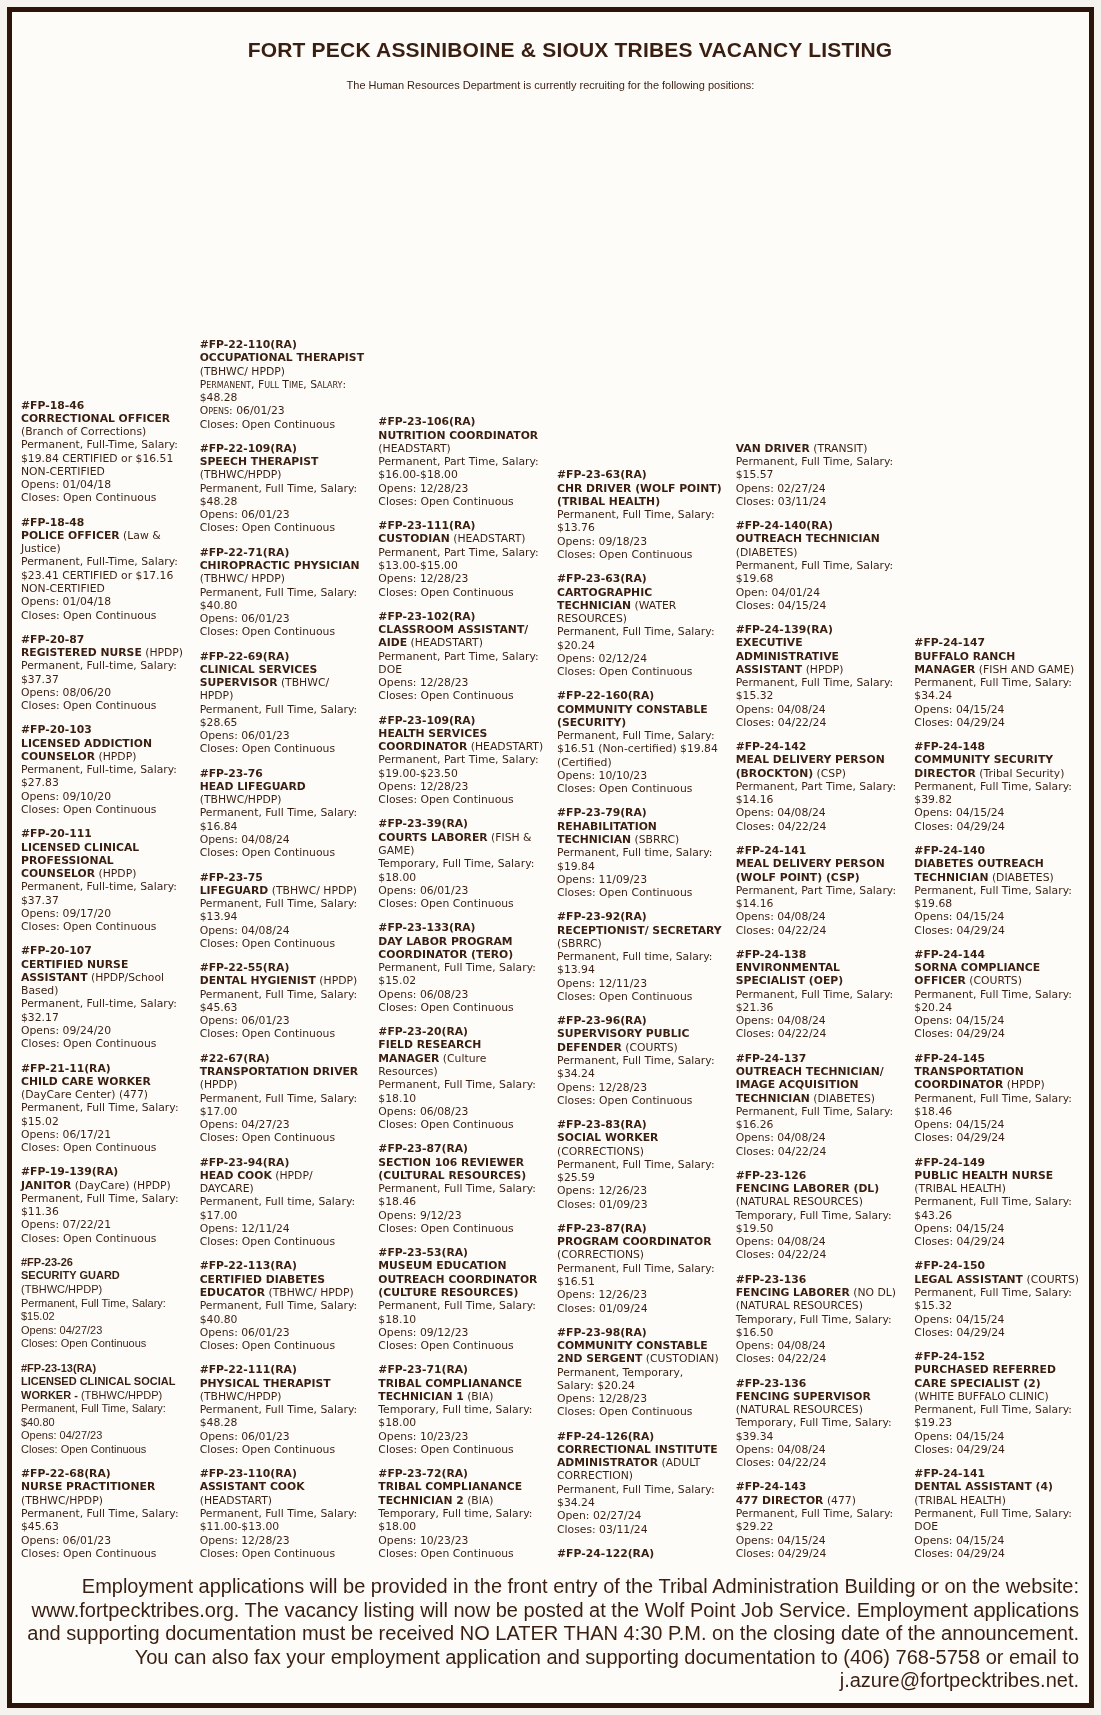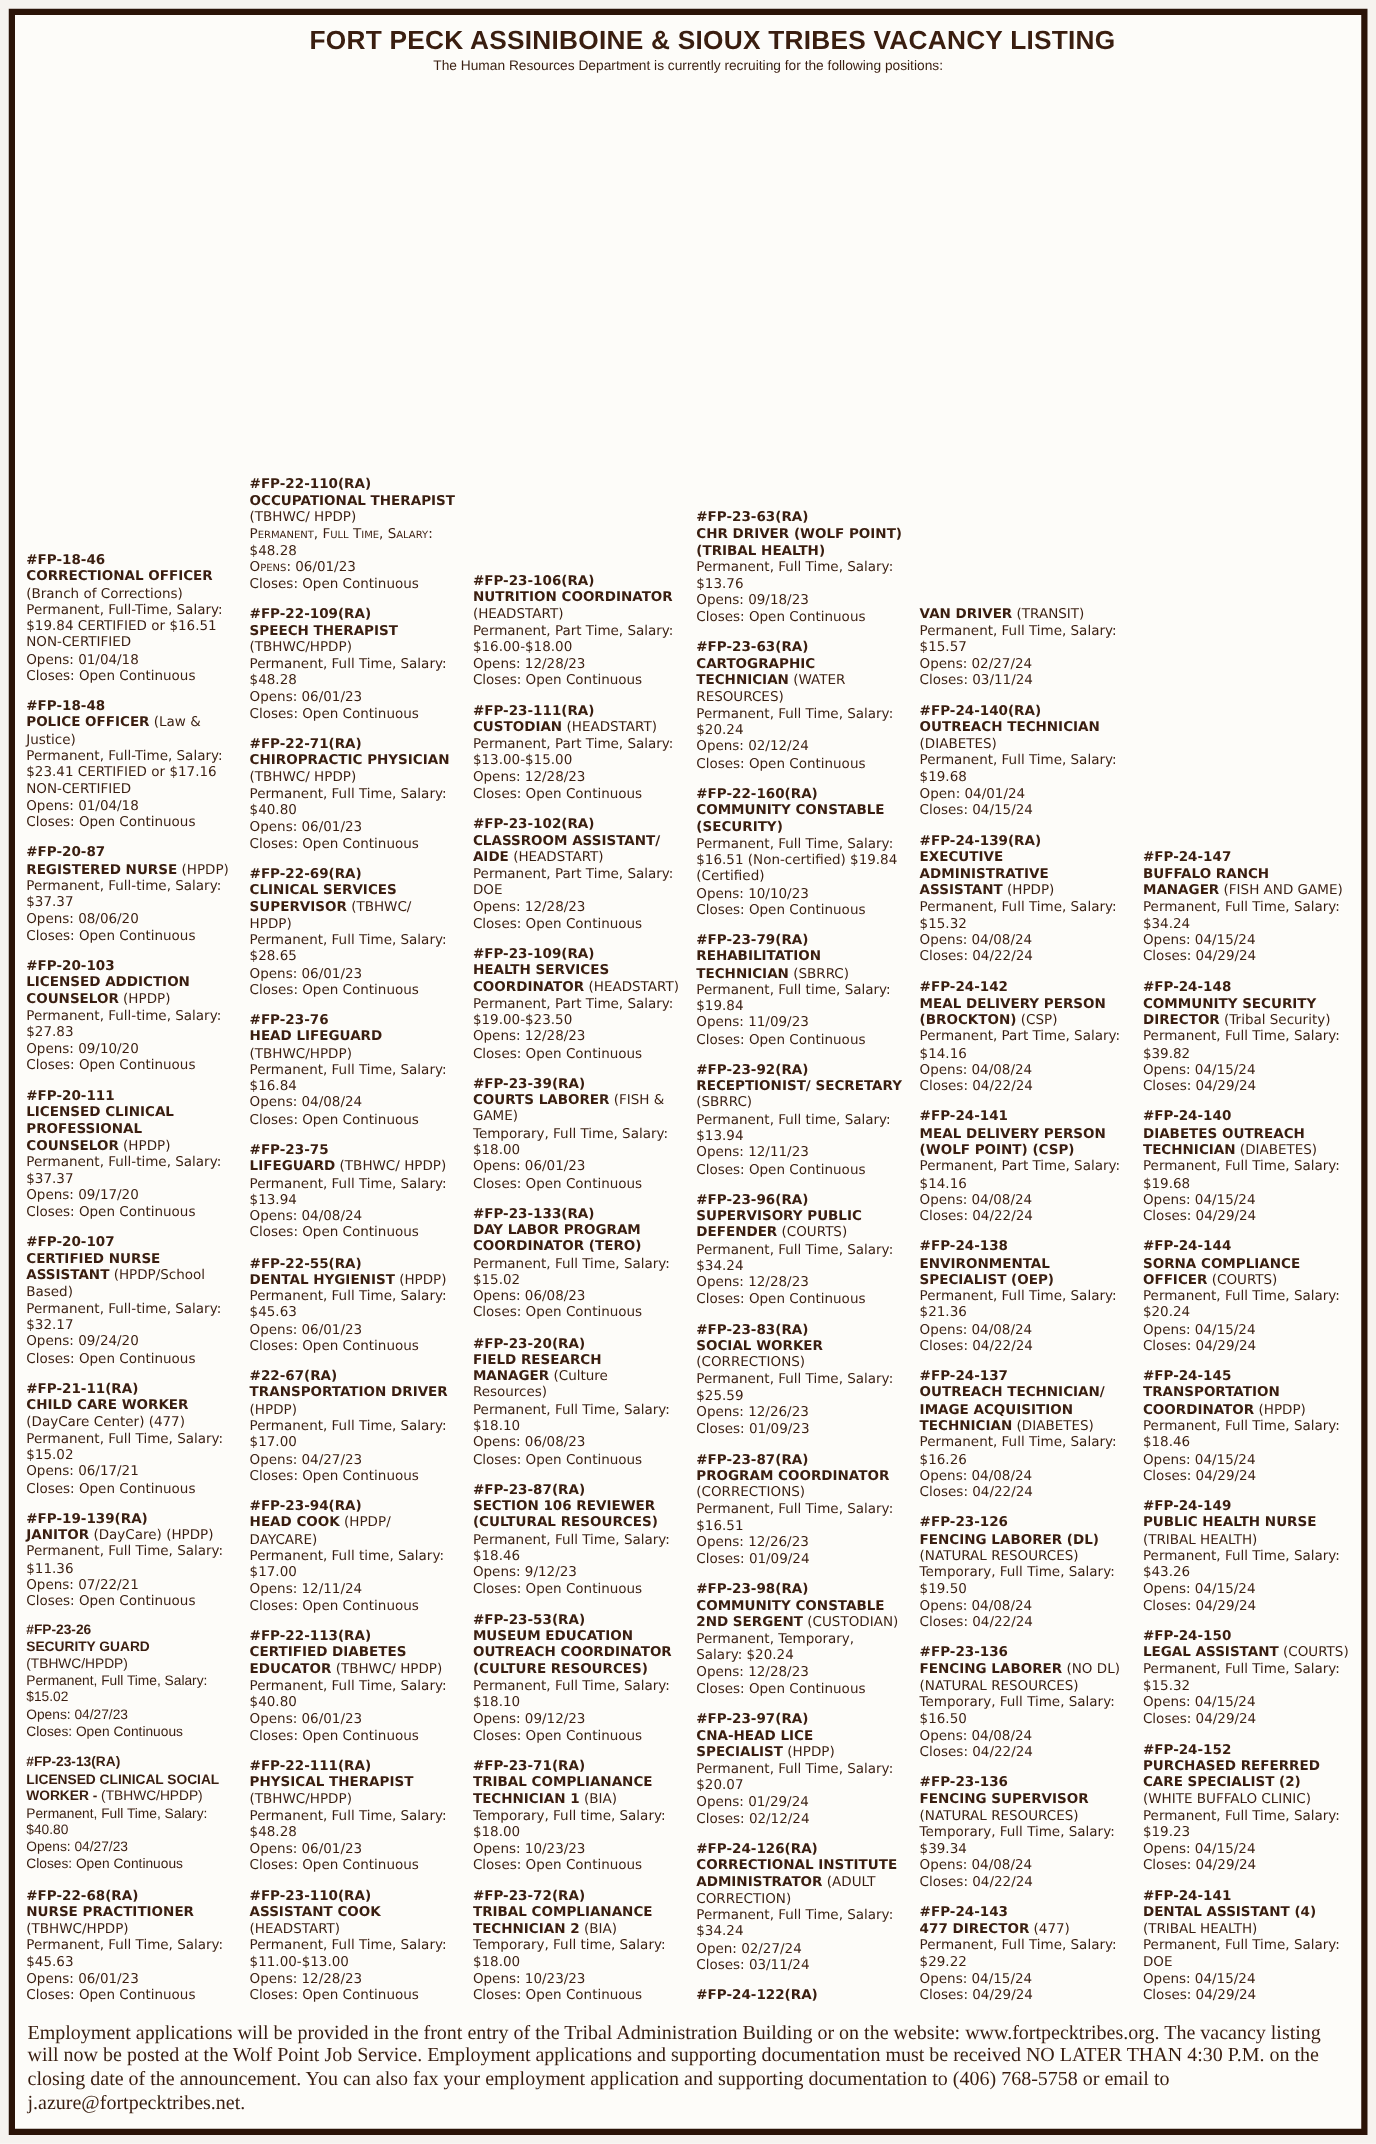--- a/index.html
+++ b/index.html
@@ -15,21 +15,21 @@
     margin:7px;
     height:1701px;
     border:5px solid #2b1408;
     background:#fdfcf9;
     display:flex;
     flex-direction:column;
     overflow:hidden;
   }
   .hdr{ text-align:center; padding-top:9px; flex:0 0 auto;}
   .hdr h1{
-    margin:0;
+    margin:17px;
     font-family:"Liberation Sans",sans-serif;
     font-size:21px; font-weight:bold; letter-spacing:.2px;padding-left:39px;
   }
   .hdr h2{
     margin:2px 0 0 0;
     font-family:"Liberation Sans",sans-serif;
     font-size:11px; font-weight:normal;
   }
   .cols{
     flex:1 1 auto;
@@ -41,24 +41,25 @@
   }
   .col{ flex:1 1 0; min-width:0; }
   .job{ margin-bottom:11px; font-size:10.8px; line-height:1.23; }
   .jid,.tb{ font-weight:bold; }
   .jid{ white-space:nowrap; }
   .tn{ font-weight:normal; }
   .alt{ font-family:Liberation Sans, sans-serif; font-size:11px; }
   .sc .emp, .sc .opens{ font-variant:small-caps; }
   .ftr{
     flex:0 0 auto;
-    font-family:Liberation Serif, serif;
-    font-size:16px;
+    font-family:Liberation Sans, sans-serif;
+    font-size:20px;
     line-height:1.18;
     padding:4px 10px 10px 10px;
+    text-align:right;
   }
   .ftr .note{ font-weight:bold; margin-top:1px; }
 </style>
 </head>
 <body>
 
 <div class="frame">
   <div class="hdr">
     <h1>FORT PECK ASSINIBOINE &amp; SIOUX TRIBES VACANCY LISTING</h1>
     <h2>The Human Resources Department is currently recruiting for the following positions:</h2>
@@ -367,27 +368,20 @@
           <div class="jl closes">Closes: 01/09/24</div>
         </div>
         <div class="job">
           <div class="jid">#FP-23-98(RA)</div>
           <div class="jt"><span class="tb">COMMUNITY CONSTABLE 2ND SERGENT</span> <span class="tn">(CUSTODIAN)</span></div>
           <div class="jl emp">Permanent, Temporary, Salary: $20.24</div>
           <div class="jl opens">Opens: 12/28/23</div>
           <div class="jl closes">Closes: Open Continuous</div>
         </div>
         <div class="job">
-          <div class="jid">#FP-23-97(RA)</div>
-          <div class="jt"><span class="tb">CNA-HEAD LICE SPECIALIST</span> <span class="tn">(HPDP)</span></div>
-          <div class="jl emp">Permanent, Full Time, Salary: $20.07</div>
-          <div class="jl opens">Opens: 01/29/24</div>
-          <div class="jl closes">Closes: 02/12/24</div>
-        </div>
-        <div class="job">
           <div class="jid">#FP-24-126(RA)</div>
           <div class="jt"><span class="tb">CORRECTIONAL INSTITUTE ADMINISTRATOR</span> <span class="tn">(ADULT CORRECTION)</span></div>
           <div class="jl emp">Permanent, Full Time, Salary: $34.24</div>
           <div class="jl opens">Open: 02/27/24</div>
           <div class="jl closes">Closes: 03/11/24</div>
         </div>
         <div class="job">
           <div class="jid">#FP-24-122(RA)</div>
         </div>
       </div>

